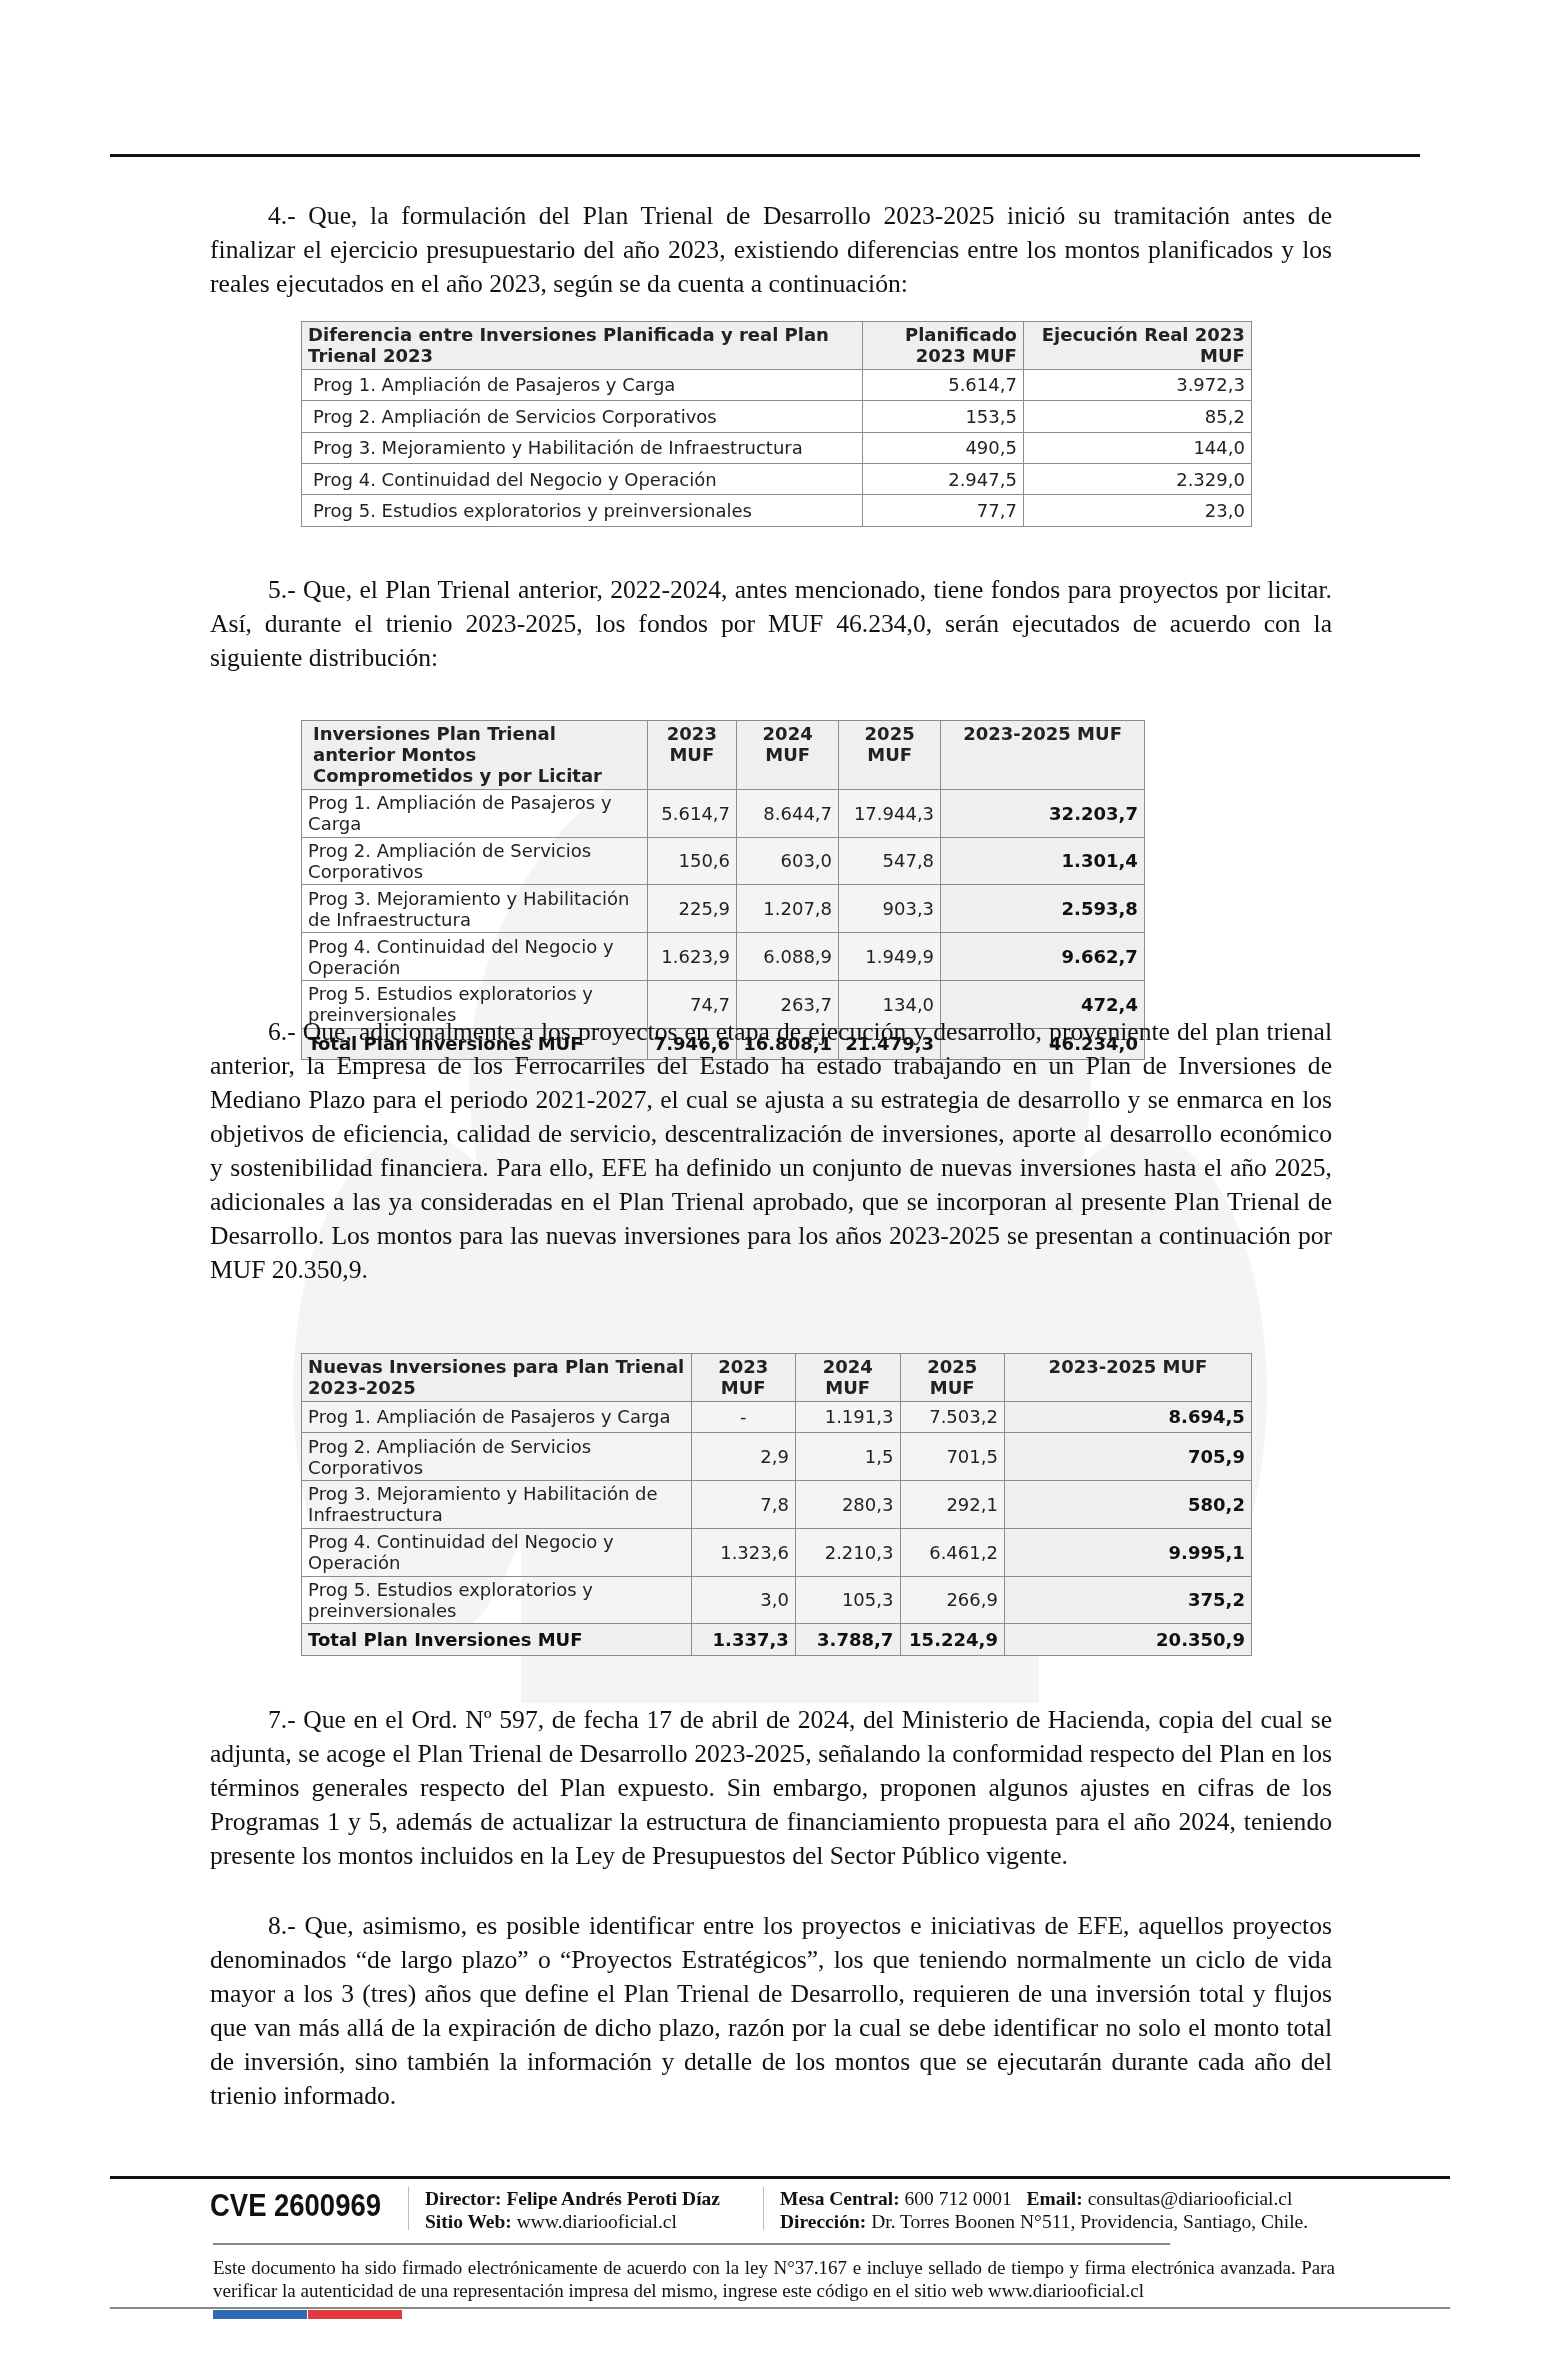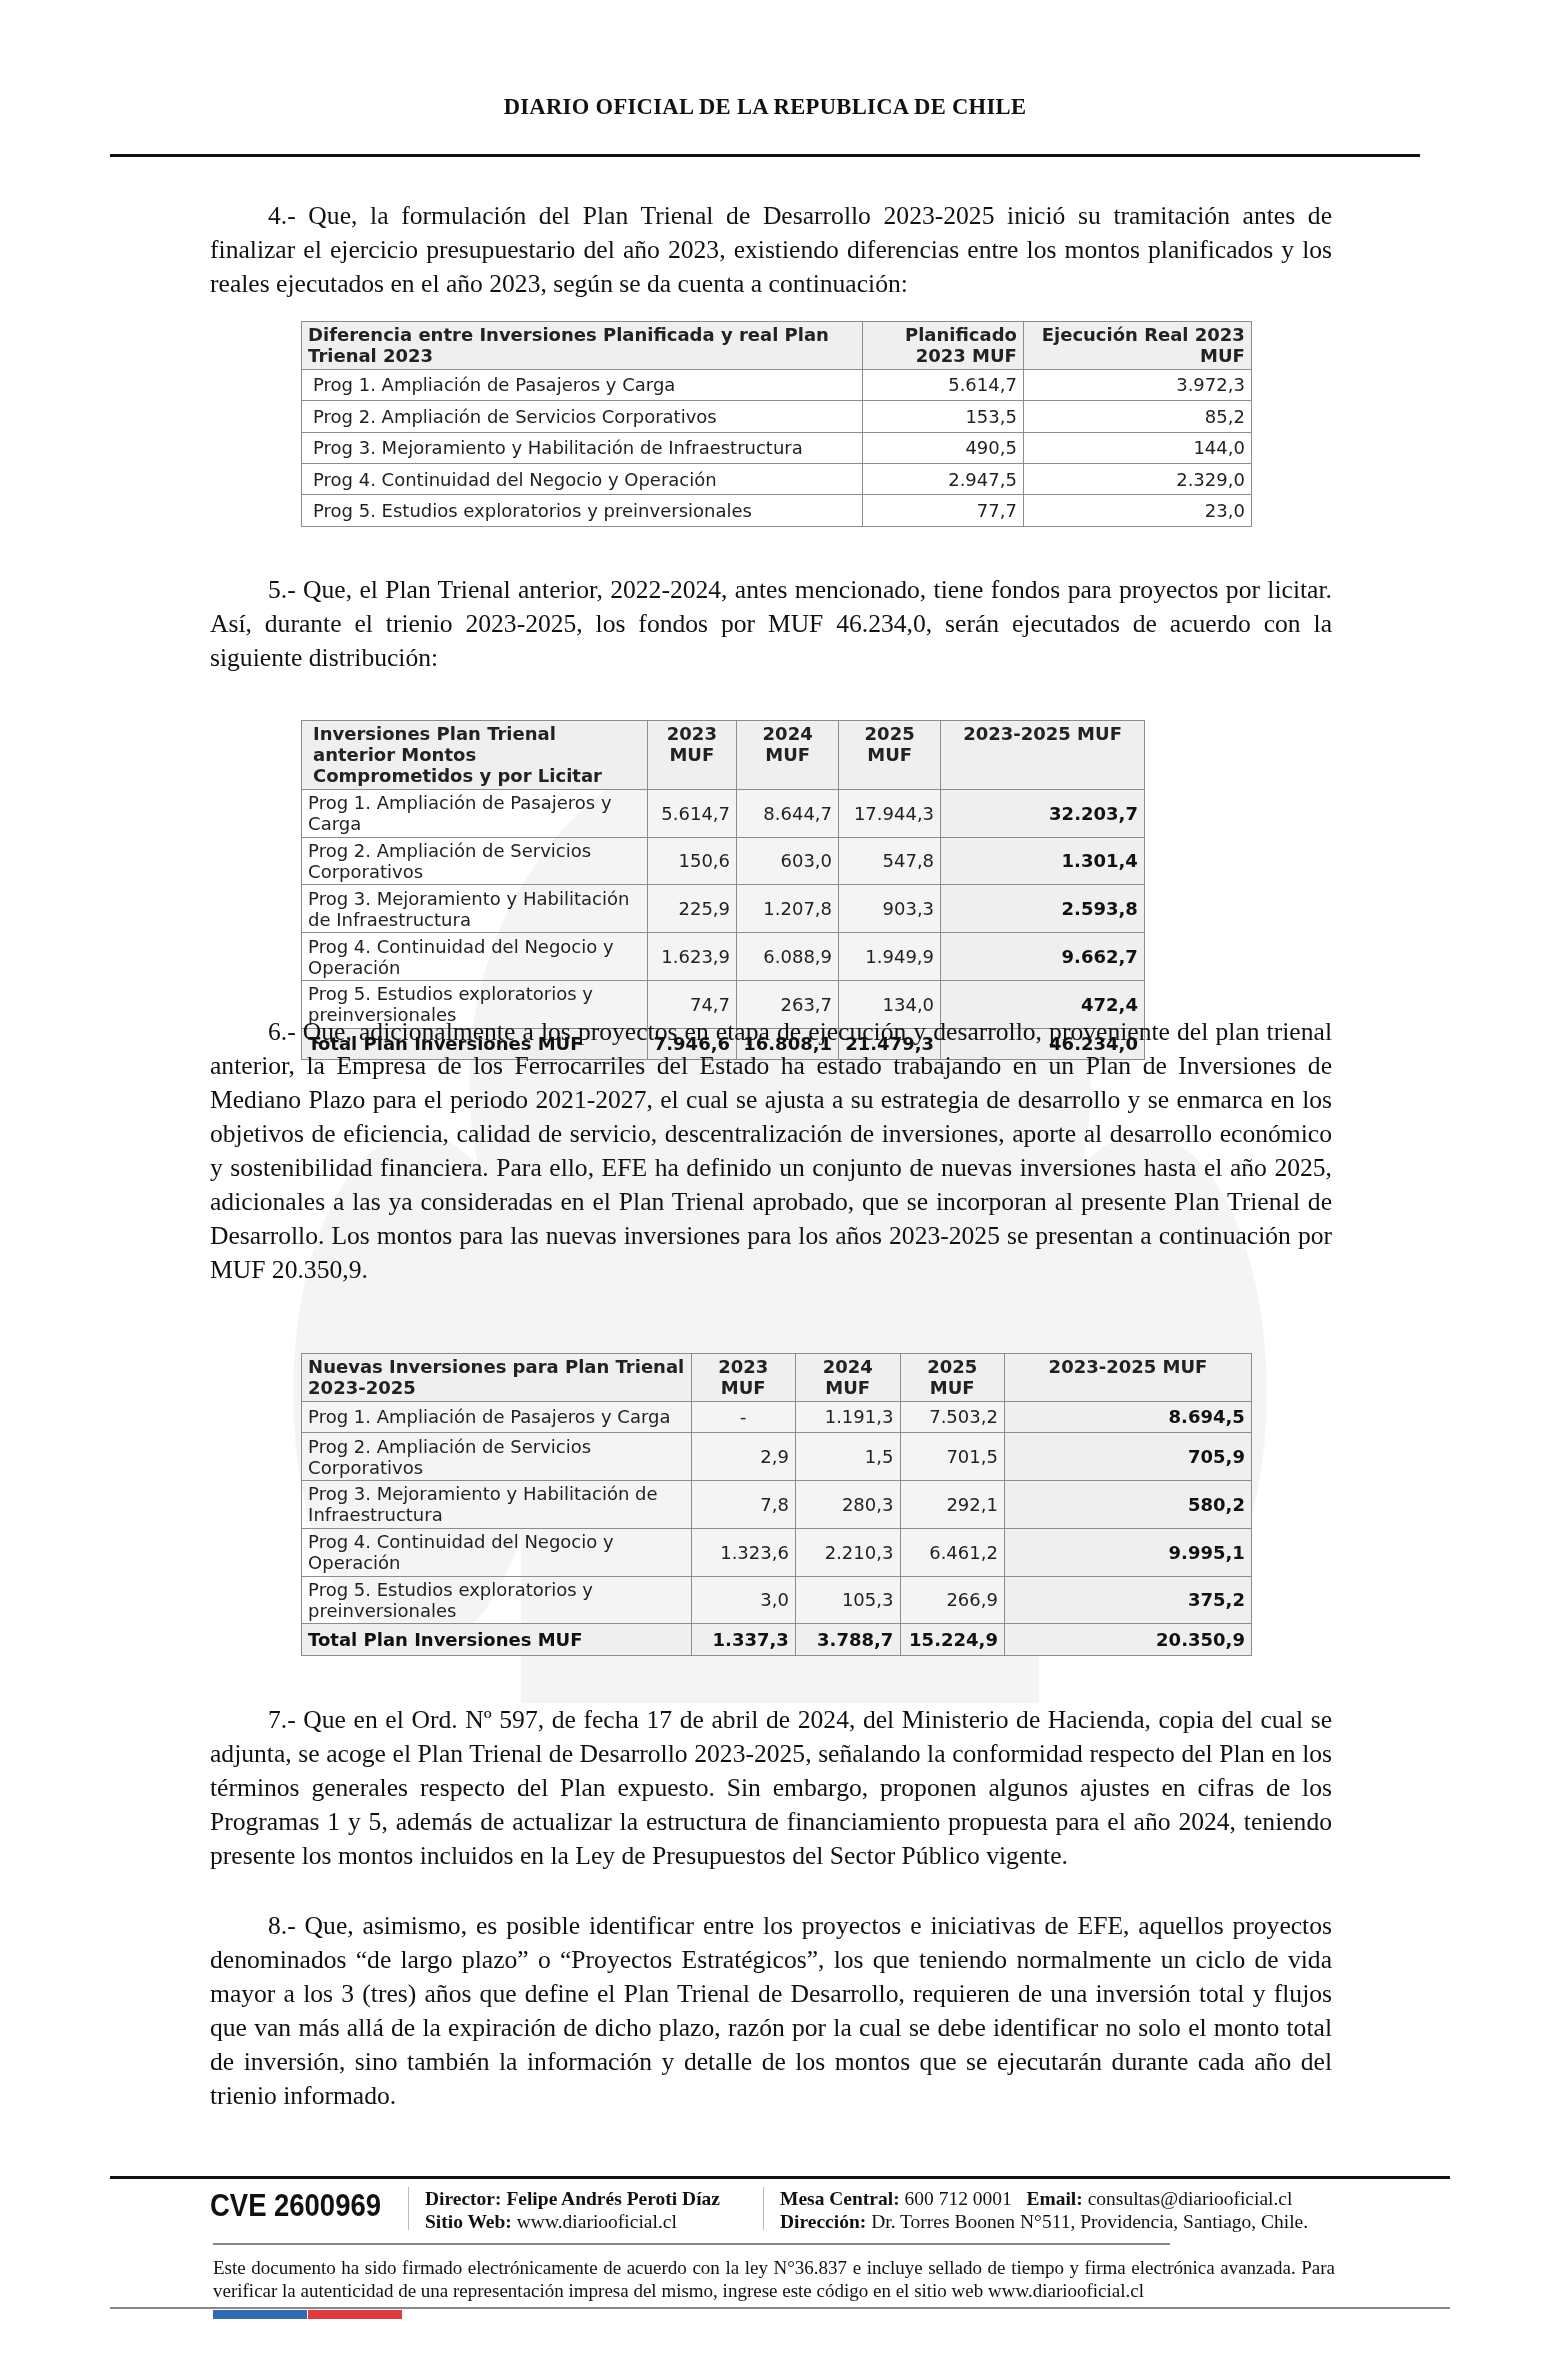--- a/index.html
+++ b/index.html
@@ -50,21 +50,20 @@
 <body>
 
 <svg class="watermark" viewBox="0 0 100 110">
   <ellipse cx="50" cy="40" rx="30" ry="34" fill="#555"></ellipse>
   <rect x="25" y="55" width="50" height="45" fill="#555"></rect>
   <ellipse cx="15" cy="70" rx="12" ry="25" fill="#555"></ellipse>
   <ellipse cx="85" cy="70" rx="12" ry="25" fill="#555"></ellipse>
 </svg>
 
 <div class="header">
-  <div class="header-title">DIARIO OFICIAL DE LA REPUBLICA DE CHILE</div>
 </div>
 <div class="header-rule"></div>
 
 <p class="para" style="top:199px;margin:0;"><span class="indent"></span><span>4.- Que, la formulación del Plan Trienal de Desarrollo 2023-2025 inició su tramitación antes de finalizar el ejercicio presupuestario del año 2023, existiendo diferencias entre los montos planificados y los reales ejecutados en el año 2023, según se da cuenta a continuación:</span></p>
 
 <table class="t" id="t1">
   <thead>
     <tr>
       <th class="lbl" style="width:59%">Diferencia entre Inversiones Planificada y real Plan Trienal 2023</th>
       <th class="num" style="width:17%">Planificado 2023 MUF</th>
@@ -226,17 +225,17 @@
 <div class="fcol" style="left:425px">
   <div><b>Director:</b> <b>Felipe Andrés Peroti Díaz</b></div>
   <div><b>Sitio Web:</b> <span>www.diariooficial.cl</span></div>
 </div>
 <div class="vsep" style="left:763px"></div>
 <div class="fcol" style="left:780px">
   <div><b>Mesa Central:</b> <span>600 712 0001</span>&nbsp;&nbsp;&nbsp;<b>Email:</b> <span>consultas@diariooficial.cl</span></div>
   <div><b>Dirección:</b> <span>Dr. Torres Boonen N°511, Providencia, Santiago, Chile.</span></div>
 </div>
 <div class="footer-rule2"></div>
-<div class="legal">Este documento ha sido firmado electrónicamente de acuerdo con la ley N°36.837 e incluye sellado de tiempo y firma electrónica avanzada. Para verificar la autenticidad de una representación impresa del mismo, ingrese este código en el sitio web www.diariooficial.cl</div>
+<div class="legal">Este documento ha sido firmado electrónicamente de acuerdo con la ley N°37.167 e incluye sellado de tiempo y firma electrónica avanzada. Para verificar la autenticidad de una representación impresa del mismo, ingrese este código en el sitio web www.diariooficial.cl</div>
 <div class="footer-rule3"></div>
 <div class="flag-blue"></div>
 <div class="flag-red"></div>
 
 
 </body></html>

